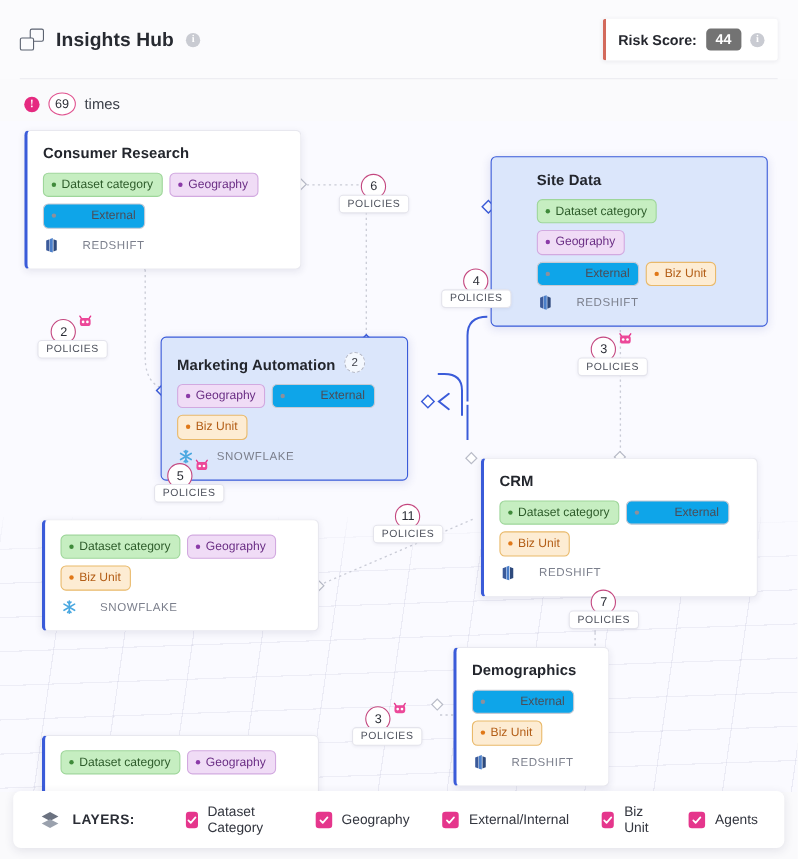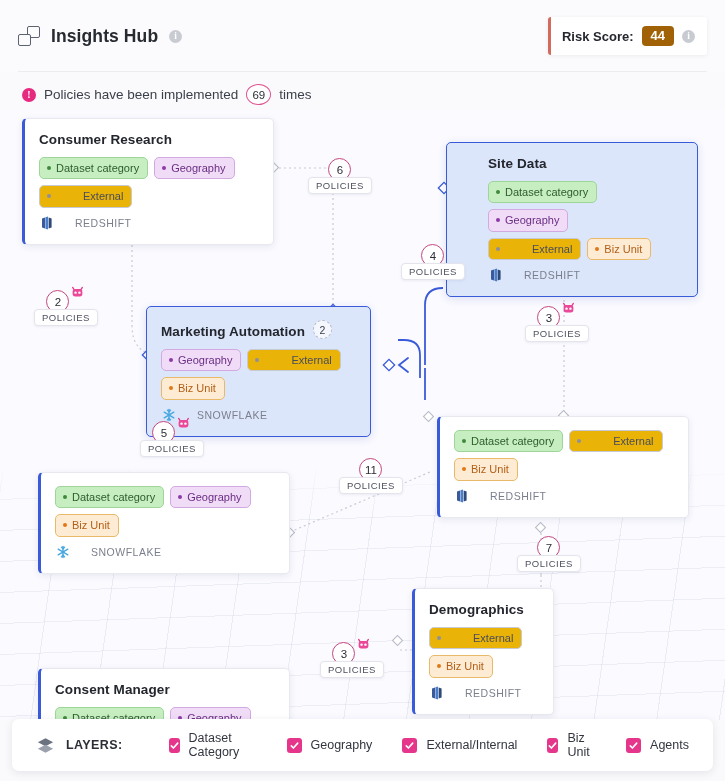--- a/index.html
+++ b/index.html
@@ -30,21 +30,21 @@
   }
   .hdr-right { margin-left: auto; display: flex; align-items: center; }
   .risk-card {
     display: flex; align-items: center; gap: 8px;
     background: #ffffff; border-left: 3px solid #d36a5c;
     border-radius: 3px; padding: 9px 12px 9px 11px;
     box-shadow: 0 1px 4px rgba(30,30,60,.07);
   }
   .risk-label { font-size: 13px; font-weight: 700; color: #25272e; }
   .risk-value {
-    background: #a16207; color: #fff; font-size: 13px; font-weight: 700;
+    background: #737373; color: #fff; font-size: 13px; font-weight: 700;
     border-radius: 4px; padding: 3px 9px; line-height: 1.15;
   }
   .hdr-rule { position: absolute; left: 18px; top: 71px; width: 689px; height: 1px; background: #ececf1; }
 
   
   .alert-bar {
     position: absolute; left: 22px; top: 84px;
     display: flex; align-items: center; gap: 8px;
   }
   .alert-icon {
@@ -101,21 +101,21 @@
   .tag {
     display: inline-flex; align-items: center; gap: 5px;
     font-size: 11px; padding: 3px 8px 3px 7px; border-radius: 5px;
     border: 1px solid transparent; line-height: 1.3; white-space: nowrap;
   }
   .tag .dot { width: 4px; height: 4px; border-radius: 50%; display: inline-block; }
   .tag.dataset { background: #c6eec1; border-color: #9ed69a; color: #2e5c2b; }
   .tag.dataset .dot { background: #3f8a3a; }
   .tag.geography { background: #f0dcf6; border-color: #d2a9e0; color: #6a2d84; }
   .tag.geography .dot { background: #8b3aa8; }
-  .tag.external { background: #eab308; border-color: #c8cad3; color: #4a4d58; gap: 32px; }
+  .tag.external { background: #0ea5e9; border-color: #c8cad3; color: #4a4d58; gap: 32px; }
   .tag.external .dot { background: #8d909c; }
   .tag.bizunit { background: #fdecd3; border-color: #e9b96a; color: #b35e17; }
   .tag.bizunit .dot { background: #e07818; }
   .src-row { display: flex; align-items: center; gap: 20px; margin-top: 7px; }
   .src-name { font-size: 10.5px; color: #7b7f8c; letter-spacing: .5px; }
   .src-ico { width: 16px; height: 16px; display: block; }
 
   
   .edge-label { position: absolute; display: flex; flex-direction: column; align-items: center; }
   .el-top { display: flex; align-items: flex-start; gap: 2px; }
@@ -171,21 +171,20 @@
         <span class="risk-label">Risk Score:</span>
         <span class="risk-value">44</span>
         <span class="info-dot">i</span>
       </div>
     </div>
   </div>
   <div class="hdr-rule"></div>
 
   <div class="alert-bar">
     <span class="alert-icon">!</span>
-    <span class="alert-text">Policies have been implemented</span>
     <span class="alert-count">69</span>
     <span class="alert-text">times</span>
   </div>
 
   <div class="canvas">
     <div class="grid-perspective"></div>
     <div class="grid-fade"></div>
 
     <svg class="edge-layer" viewBox="0 0 725 610">
       <g fill="none" stroke="#c9cbd6" stroke-width="1.2" stroke-dasharray="2,3">
@@ -346,20 +345,23 @@
             <path d="M8 2.5 V13.5"></path>
             <path d="M3.2 5.2 L12.8 10.8"></path>
             <path d="M12.8 5.2 L3.2 10.8"></path>
             <path d="M8 4.6 L6.5 3.3 M8 4.6 L9.5 3.3 M8 11.4 L6.5 12.7 M8 11.4 L9.5 12.7"></path>
           </svg>
         <span class="src-name">SNOWFLAKE</span>
       </div>
     </div>
 
     <div class="node" id="node-crm" style="left:437px; top:306px; width:252px;">
+      <div class="node-title-row">
+        <span class="node-title">CRM</span>
+      </div>
       <div class="tag-row">
         <span class="tag dataset">
             <span class="dot"></span>
             <span>Dataset category</span>
           </span>
         <span class="tag external">
             <span class="dot"></span>
             <span>External</span>
           </span>
       </div>
@@ -397,23 +399,20 @@
         <svg class="src-ico" viewBox="0 0 16 16">
             <path d="M3 3.6 L6 2.4 L6 13.6 L3 12.4 Z" fill="#3b5a9a"></path>
             <path d="M6.4 2.2 L9 1.4 L9 14.6 L6.4 13.8 Z" fill="#4a7ec9"></path>
             <path d="M9.6 2.4 L12.6 3.6 L12.6 12.4 L9.6 13.6 Z" fill="#2e4a7d"></path>
           </svg>
         <span class="src-name">REDSHIFT</span>
       </div>
     </div>
 
     <div class="node" id="node-consent-manager" style="left:38px; top:558px; width:252px;">
-      <div class="node-title-row">
-        <span class="node-title">Consent Manager</span>
-      </div>
       <div class="tag-row">
         <span class="tag dataset">
             <span class="dot"></span>
             <span>Dataset category</span>
           </span>
         <span class="tag geography">
             <span class="dot"></span>
             <span>Geography</span>
           </span>
       </div>

